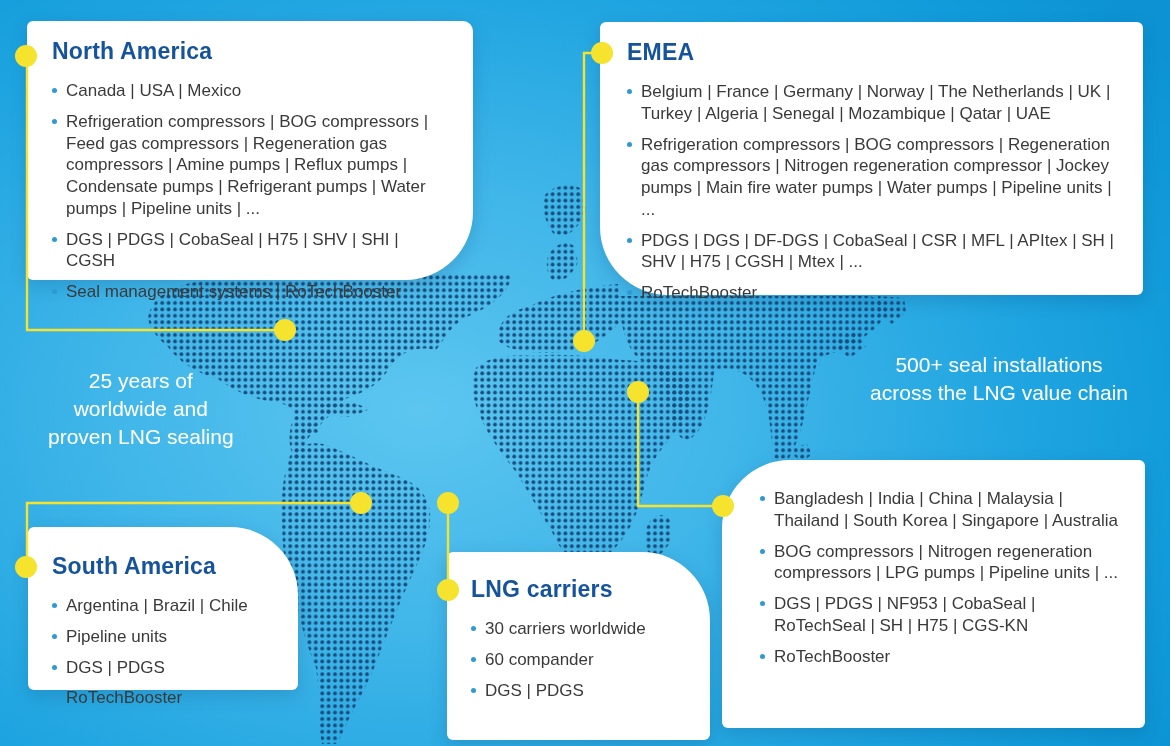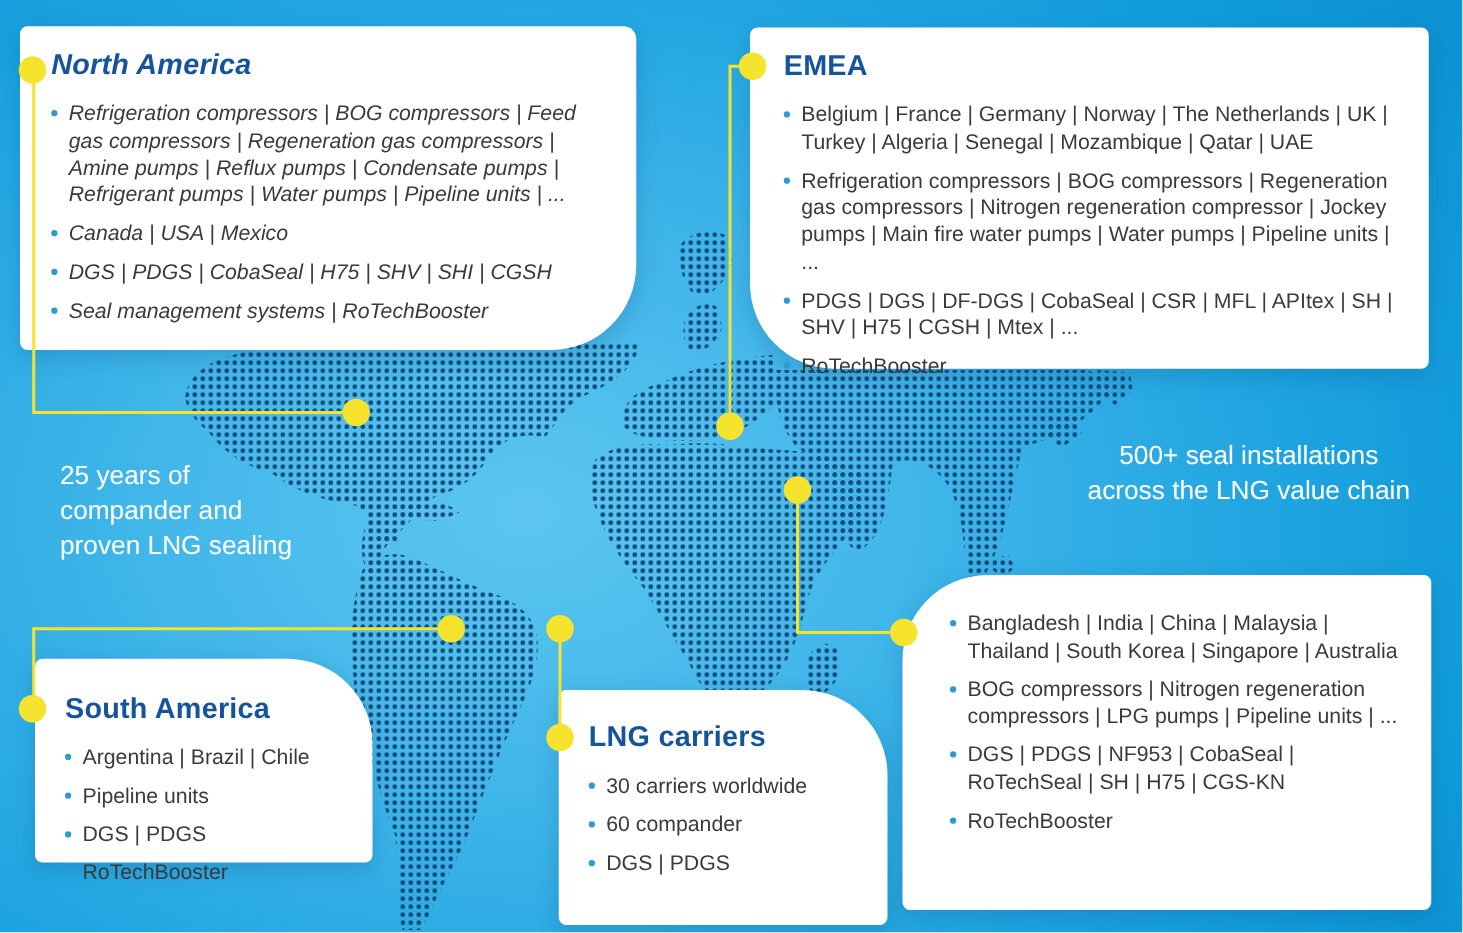--- a/index.html
+++ b/index.html
@@ -38,32 +38,32 @@
     margin-bottom:9px;
   }
   .b-dot{
     flex:0 0 auto;width:5px;height:5px;border-radius:50%;
     background:var(--bullet-blue);margin-top:8px;
   }
   .b-txt{
     font-size:17px;line-height:1.28;color:var(--body-text);
   }
   
-  #card-na {left:16px; top:21px; width:493px; height:259px; border-radius:6px 10px 68px 6px; padding:17px 22px 0 25px;font-style:italic;}
+  #card-na {left:27px; top:21px; width:446px; height:259px; border-radius:6px 10px 68px 6px; padding:17px 22px 0 25px;}
   #card-emea {left:600px;top:22px; width:543px; height:273px; border-radius:6px 6px 6px 68px; padding:17px 18px 0 27px;}
   #card-sa {left:28px; top:527px;width:270px; height:163px; border-radius:6px 68px 6px 6px; padding:26px 14px 0 24px;}
   #card-lng {left:447px;top:552px;width:263px; height:188px; border-radius:6px 68px 6px 6px; padding:24px 14px 12px 24px;}
   #card-ap {left:722px;top:460px;width:423px; height:268px; border-radius:68px 6px 6px 6px; padding:28px 16px 0 38px;}
 
   .callout{
     position:absolute;z-index:5;color:#ffffff;
     font-size:21px;line-height:28px;font-weight:400;
     text-shadow:0 0 1px rgba(255,255,255,.15);
   }
-  #callout-left{left:48px;top:367px;text-align:left;}
+  #callout-left{left:48px;top:367px;text-align:center;}
   #callout-right{right:42px;top:351px;text-align:center;}
 </style>
 </head>
 <body>
 
 <div class="stage">
 
   <svg class="layer map-layer" viewBox="0 0 1170 746">
     <defs>
       <pattern id="dotpat" width="6.4" height="6.4" patternUnits="userSpaceOnUse">
@@ -83,25 +83,25 @@
     <path class="map-blob" d="M878,296 l26,2 l2,14 l-14,12 l-14,-10 Z"></path>
     <path class="map-blob" d="M838,338 l20,-6 l8,14 l-16,12 l-12,-8 Z"></path>
     <path class="map-blob" d="M794,447 l13,-3 l5,10 l-9,8 l-9,-6 Z"></path>
   </svg>
 
   <div class="card" id="card-na">
     <h2 class="card-title">North America</h2>
     <ul class="bullets">
         <li>
           <span class="b-dot"></span>
+          <span class="b-txt">Canada | USA | Mexico</span>
+        </li>
+        <li>
+          <span class="b-dot"></span>
           <span class="b-txt">Refrigeration compressors | BOG compressors | Feed gas compressors | Regeneration gas compressors | Amine pumps | Reflux pumps | Condensate pumps | Refrigerant pumps | Water pumps | Pipeline units | ...</span>
-        </li>
-        <li>
-          <span class="b-dot"></span>
-          <span class="b-txt">Canada | USA | Mexico</span>
         </li>
         <li>
           <span class="b-dot"></span>
           <span class="b-txt">DGS | PDGS | CobaSeal | H75 | SHV | SHI | CGSH</span>
         </li>
         <li>
           <span class="b-dot"></span>
           <span class="b-txt">Seal management systems | RoTechBooster</span>
         </li>
       </ul>
@@ -185,21 +185,21 @@
         </li>
         <li>
           <span class="b-dot"></span>
           <span class="b-txt">RoTechBooster</span>
         </li>
       </ul>
   </div>
 
   <div class="callout" id="callout-left">
     <div>25 years of</div>
-    <div>compander and</div>
+    <div>worldwide and</div>
     <div>proven LNG sealing</div>
   </div>
   <div class="callout" id="callout-right">
     <div>500+ seal installations</div>
     <div>across the LNG value chain</div>
   </div>
 
   <svg class="layer connector-layer" viewBox="0 0 1170 746">
     <g>
       <polyline class="connector" points="27,57 27,330 285,330"></polyline>

